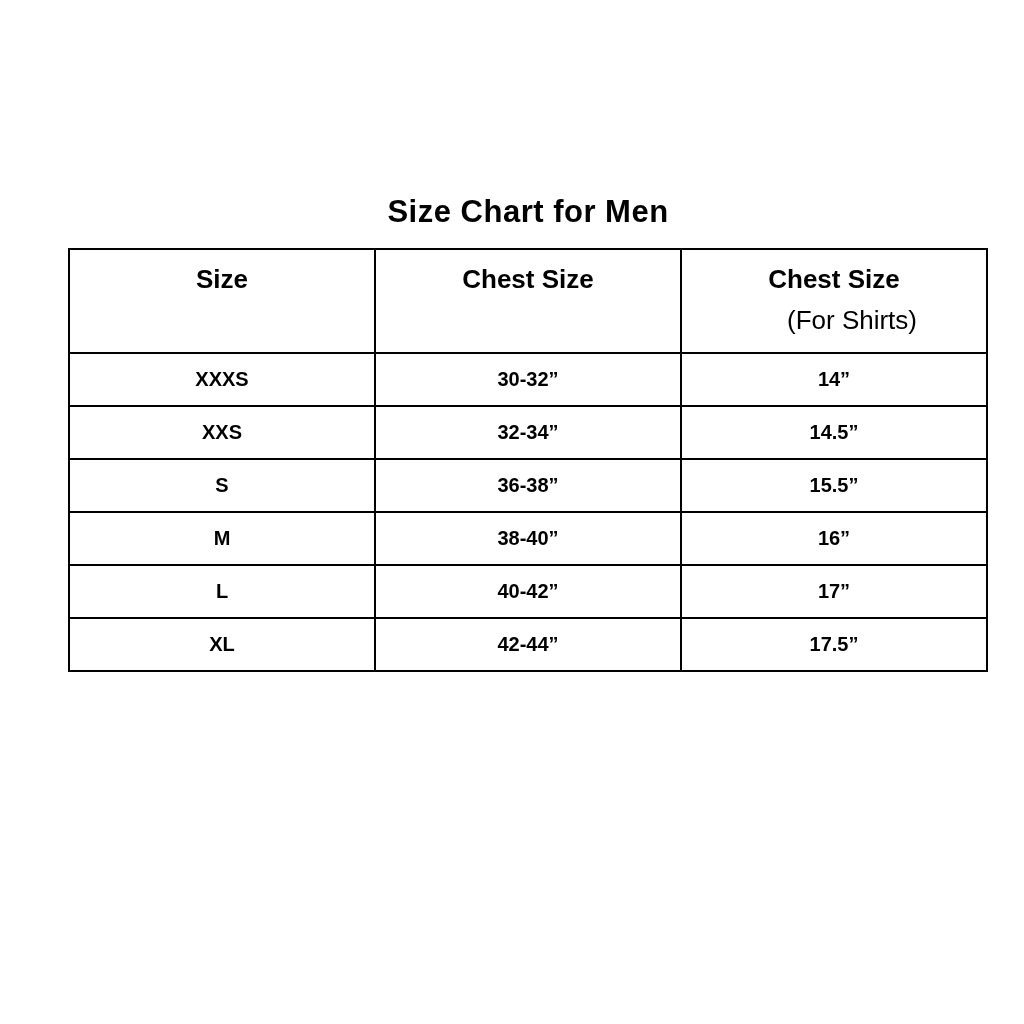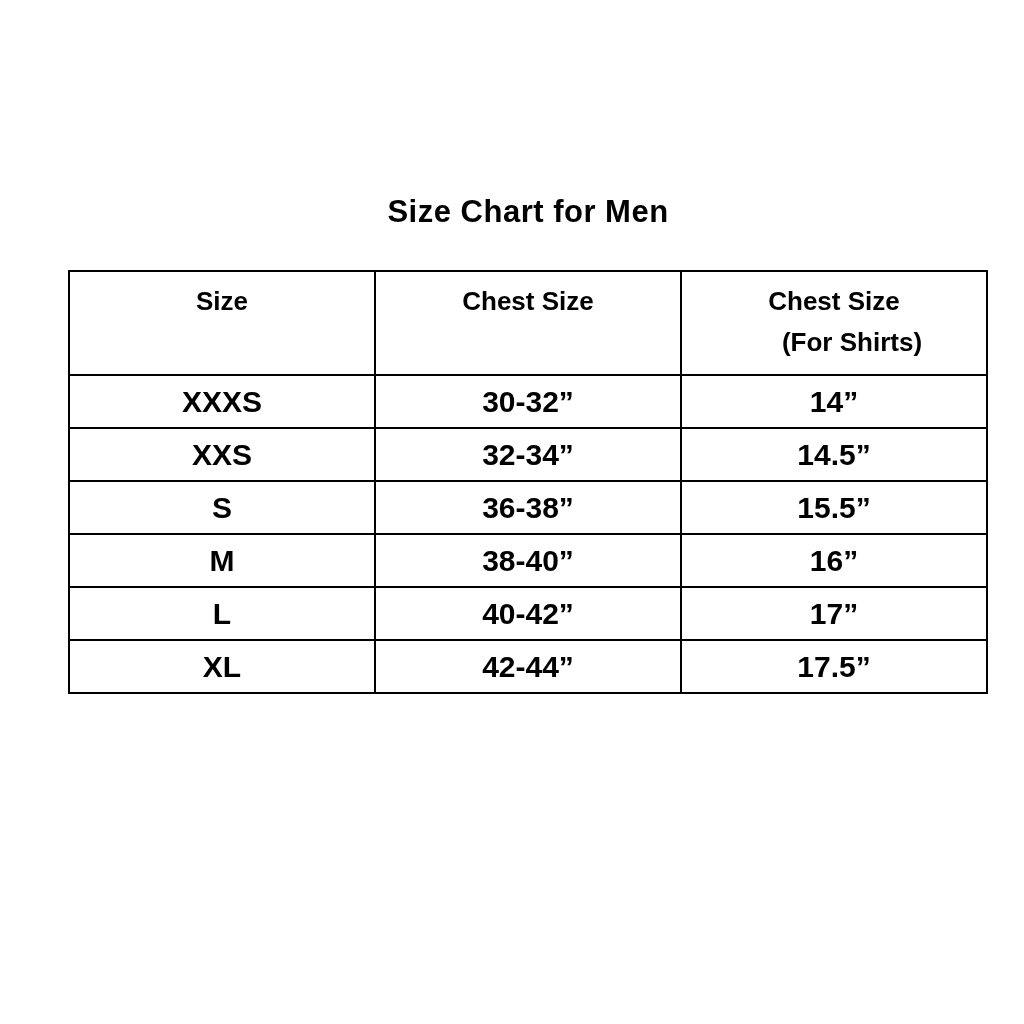--- a/index.html
+++ b/index.html
@@ -23,21 +23,21 @@
     left: 0;
     width: 1024px;
     text-align: center;
     font-size: 31px;
     font-weight: bold;
     letter-spacing: 0.5px;
   }
   table.size-table {
     position: absolute;
     left: 52px;
-    top: 254px;
+    top: 232px;
     width: 920px;
     border-collapse: collapse;
     table-layout: fixed;
   }
   table.size-table th,
   table.size-table td {
     border: 2px solid #000000;
     text-align: center;
     font-weight: bold;
     background: #ffffff;
@@ -45,26 +45,26 @@
   table.size-table th {
     height: 90px;
     vertical-align: top;
     padding-top: 13px;
     font-size: 26px;
     line-height: 1.25;
   }
   table.size-table td {
     height: 53px;
     vertical-align: middle;
-    font-size: 30px;
+    font-size: 20px;
   }
   th .sublabel {
     display: block;
     font-size: 26px;
-    font-weight: bold;
+    font-weight: normal;
     margin-left: 36px;
   }
   th .sublabel:empty { display: none; }
 </style>
 </head>
 <body>
 
 <div class="canvas">
 
   <h1 class="page-title">Size Chart for Men</h1>

